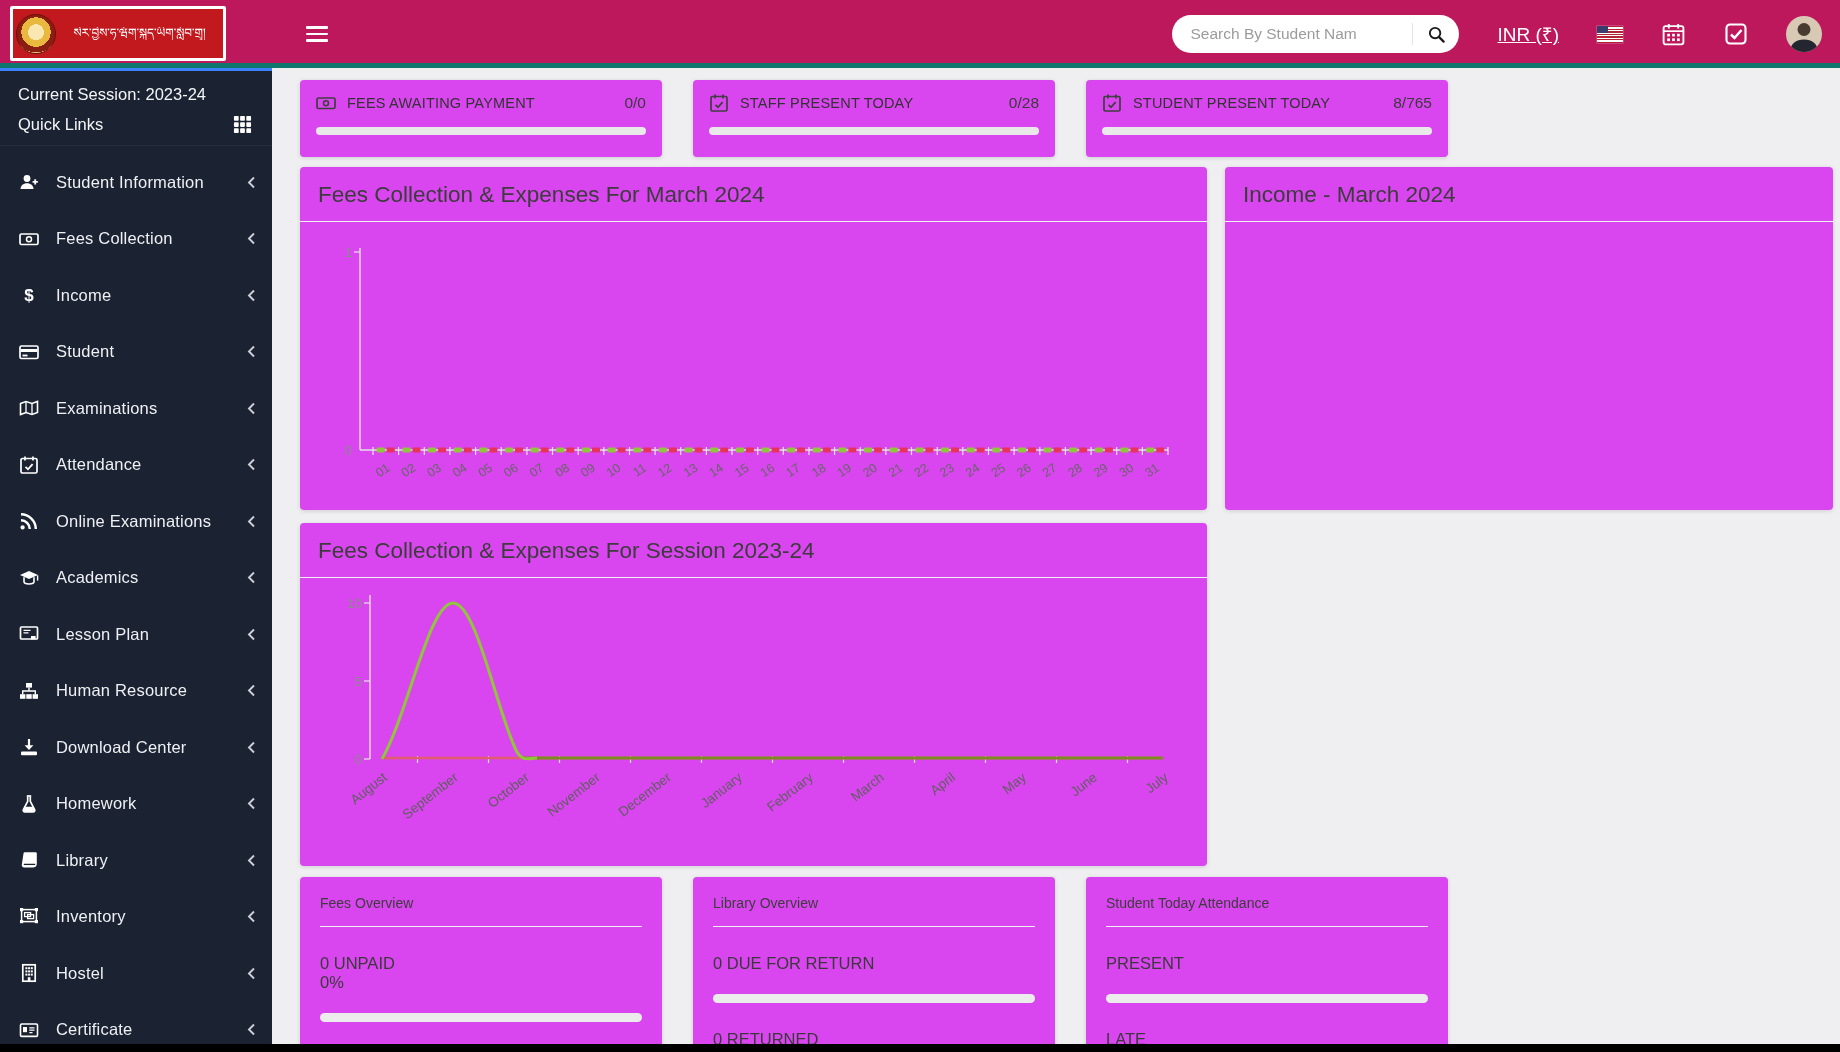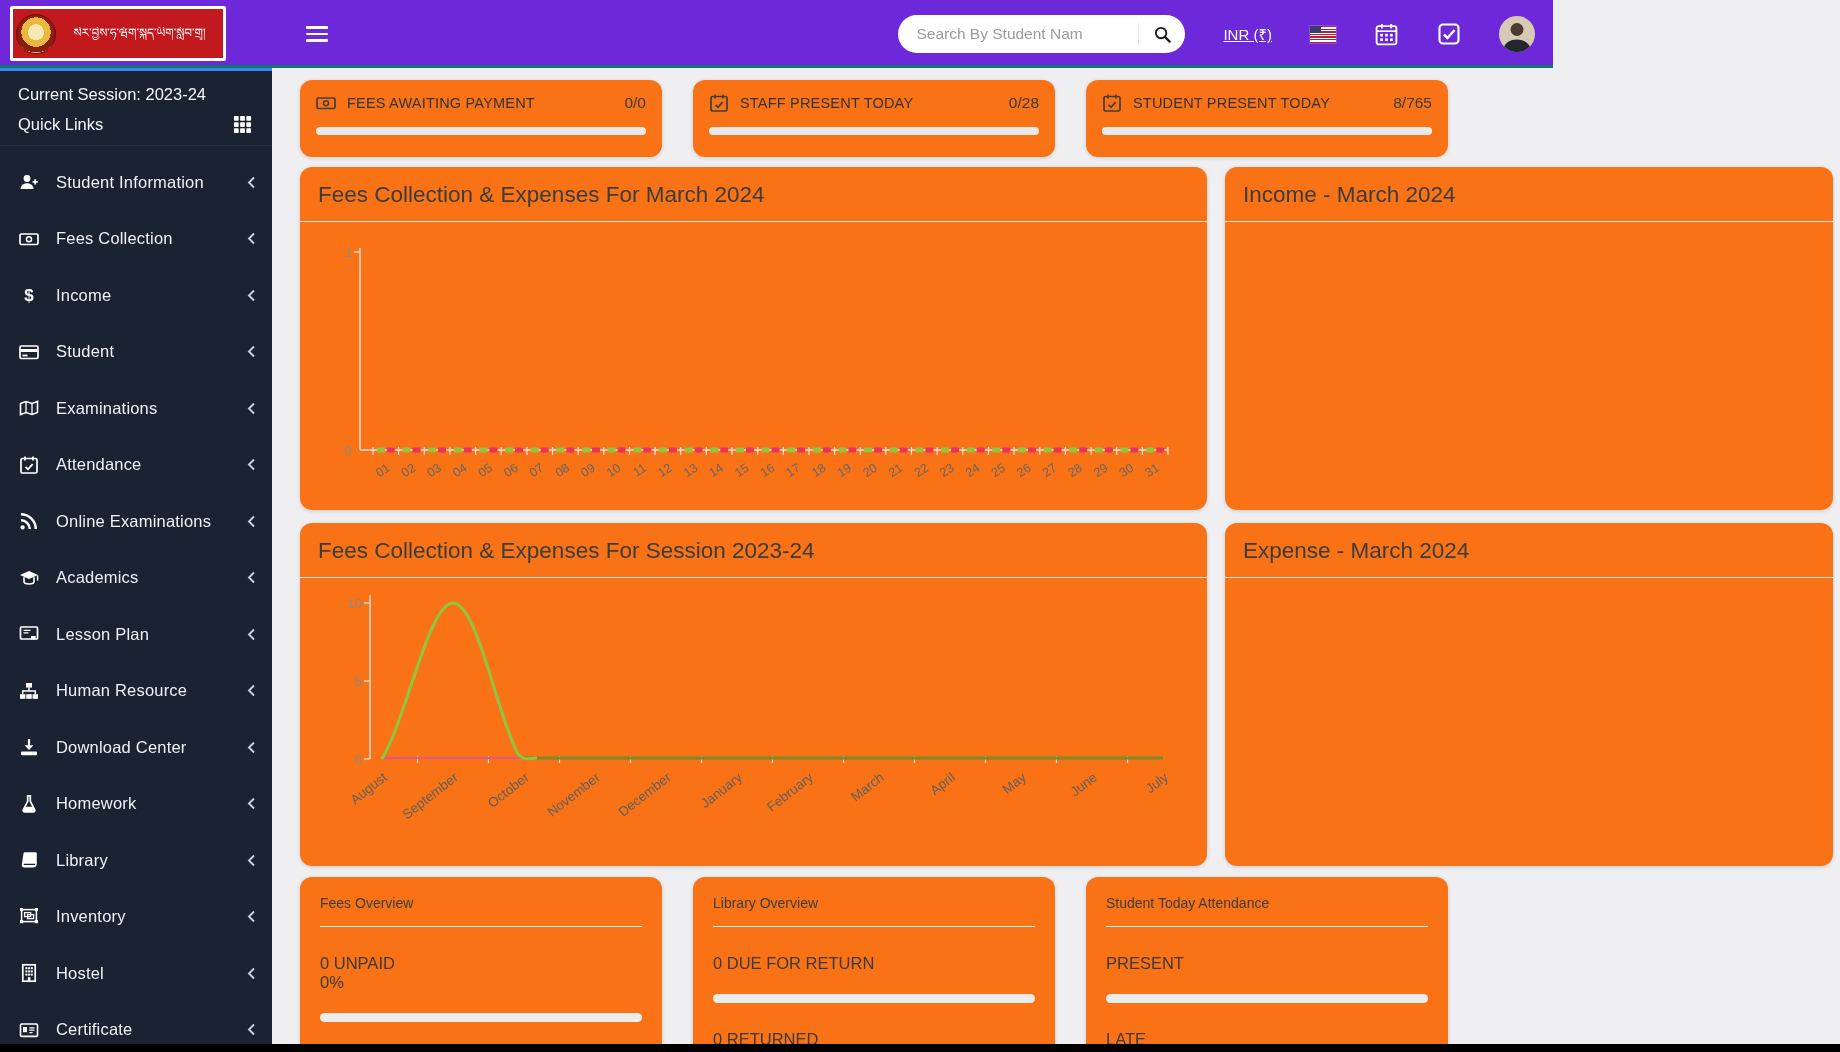--- a/index.html
+++ b/index.html
@@ -2,53 +2,53 @@
 <html><head>
 <meta charset="utf-8">
 <style>
   * { box-sizing: border-box; }
   html,body { margin:0; padding:0; }
   body {
     width:1840px; height:1052px; overflow:hidden; position:relative;
     background:#efeff1; font-family:"Liberation Sans", sans-serif;
   }
   
-  header { position:absolute; left:0; top:0; width:1553px; height:68px; background:#6d28d9; z-index:5; border-bottom:3px solid #0f766e; }
+  header { position:absolute; left:0; top:0; width:1840px; height:68px; background:#be185d; z-index:5; border-bottom:5px solid #0f766e; }
   .logo { position:absolute; left:10px; top:6px; width:216px; height:55px; background:#c2191e; border:3px solid #fff; border-radius:2px; display:flex; align-items:center; cursor:pointer; }
   .emblem { width:40px; height:40px; margin-left:3px; border-radius:50%; flex:0 0 auto;
     background:radial-gradient(circle at 50% 45%, #fbe7b2 0 28%, #e9b83f 28% 52%, #8c1d12 52% 72%, #f3d37a 72% 100%);
     border:1px solid #6d1109; }
   .logo-text { color:#fff; font-size:12px; line-height:1.15; text-align:center; flex:1; padding:0 3px; overflow:hidden; }
   .hamburger { position:absolute; left:306px; top:26px; width:22px; height:16px; padding:0; background:none; border:none; cursor:pointer; display:flex; flex-direction:column; justify-content:space-between; }
   .hamburger span { display:block; width:100%; height:2.6px; background:#fff; border-radius:1px; }
   .app-title { position:absolute; left:345px; top:0; height:68px; display:flex; align-items:center; margin:0; color:#9acd32; font-size:27px; font-weight:bold; letter-spacing:.3px; }
   .header-right { position:absolute; right:18px; top:0; height:68px; display:flex; align-items:center; gap:38px; }
   .search { width:287px; height:38px; background:#fff; border-radius:19px; display:flex; align-items:center; overflow:hidden; }
   .search input { border:none; outline:none; flex:1; min-width:0; margin-left:16px; font-size:15.5px; color:#333; font-family:inherit; background:none; }
   .search input::placeholder { color:#9b9b9b; }
   .search-divider { width:1px; height:22px; background:#e4e4e4; }
   .search-btn { width:46px; height:100%; border:none; background:none; display:flex; align-items:center; justify-content:center; cursor:pointer; }
-  .currency { color:#fff; font-size:15px; white-space:nowrap; cursor:pointer;text-decoration:underline; }
+  .currency { color:#fff; font-size:19px; white-space:nowrap; cursor:pointer;text-decoration:underline; }
   .flag { width:26px; height:17px; position:relative; cursor:pointer; flex:0 0 auto;
     background:repeating-linear-gradient(#b22234 0 1.31px, #fff 1.31px 2.62px); box-shadow:0 0 0 .5px rgba(255,255,255,.35); }
   .flag .canton { position:absolute; left:0; top:0; width:11px; height:7.3px; background:#3c3b6e; }
   .hicon { background:none; border:none; padding:0; cursor:pointer; display:flex; align-items:center; }
   .avatar { width:36px; height:36px; border-radius:50%; overflow:hidden; cursor:pointer; flex:0 0 auto; }
   
   aside { position:absolute; left:0; top:68px; width:272px; height:976px; background:#1b2232; z-index:4; border-top:3px solid #3b82f6; overflow:hidden; }
   .session { padding:14px 18px 2px; font-size:16.5px; color:#f4f5f7; }
   .quicklinks { padding:9px 20px 11px 18px; font-size:16.5px; color:#f4f5f7; display:flex; align-items:center; justify-content:space-between; cursor:pointer; border-bottom:1px solid rgba(255,255,255,.05); }
   nav { padding-top:8px; }
   .menu-item { height:56.5px; display:flex; align-items:center; padding:0 16px 0 18px; cursor:pointer; }
   .menu-item .icon { width:22px; display:flex; justify-content:center; margin-right:16px; flex:0 0 auto; }
   .mi-label { flex:1; font-size:16.5px; color:#eef0f4; letter-spacing:.2px; white-space:nowrap; }
   .chev { width:9px; height:13px; flex:0 0 auto; }
   
   main { position:absolute; left:272px; top:68px; width:1568px; height:976px; padding:12px 0 0 28px; }
-  .card { background:#f97316; border-radius:12px; box-shadow:0 1px 4px rgba(0,0,0,.14); }
+  .card { background:#d946ef; border-radius:4px; box-shadow:0 1px 4px rgba(0,0,0,.14); }
   .stat-row { display:flex; gap:31px; margin-bottom:10px; }
   .stat-card { width:362px; height:77px; padding:13px 16px; }
   .stat-top { display:flex; align-items:center; gap:11px; }
   .stat-label { flex:1; font-size:14.5px; font-weight:500; color:#333; letter-spacing:.2px; white-space:nowrap; }
   .stat-value { font-size:15.5px; color:#3a3a3a; }
   .progress { height:8px; background:#e9e9e9; border-radius:4px; margin-top:14px; }
   .charts-grid { display:grid; grid-template-columns:907px 608px; grid-template-rows:343px 343px; gap:13px 18px; margin-bottom:11px; }
   .card-title { font-size:22.5px; color:#3c3c3c; padding:15px 18px 13px; }
   .card-divider { height:1px; background:#f0f0f1; }
   .chart-body { padding:6px 18px 0; }
@@ -594,25 +594,20 @@
             <line x1="738.5" y1="172" x2="738.5" y2="179" class="tick"></line>
             <text transform="translate(709.0,195) rotate(-38)" text-anchor="end" class="mlab">May</text>
             <line x1="809.5" y1="172" x2="809.5" y2="179" class="tick"></line>
             <text transform="translate(780.0,195) rotate(-38)" text-anchor="end" class="mlab">June</text>
             <text transform="translate(851.0,195) rotate(-38)" text-anchor="end" class="mlab">July</text>
             <line x1="64" y1="174" x2="845" y2="174" stroke="#e25b6e" stroke-width="2.4"></line>
             <line x1="206.0" y1="174" x2="845" y2="174" stroke="#7e8b1e" stroke-width="3"></line>
             <path d="M 64 175 C 90 130, 111 19, 135 19 C 159 19, 179 130, 199 168 C 205 178, 211 174, 219 174" fill="none" stroke="#8fc63c" stroke-width="3"></path>
           </svg></div>
     </div>
-    <div class="card">
-      <div class="card-title">Expense - March 2024</div>
-      <div class="card-divider"></div>
-      <div class="chart-body"></div>
-    </div>
   </section>
 
   <section class="overview-row" id="overviewRow">
       <div class="card ov-card">
        <div class="ov-title">Fees Overview</div>
        <div class="ov-divider"></div>
        <div class="ov-line">
        <span>0 UNPAID</span>
        <span>0%</span>
      </div>

